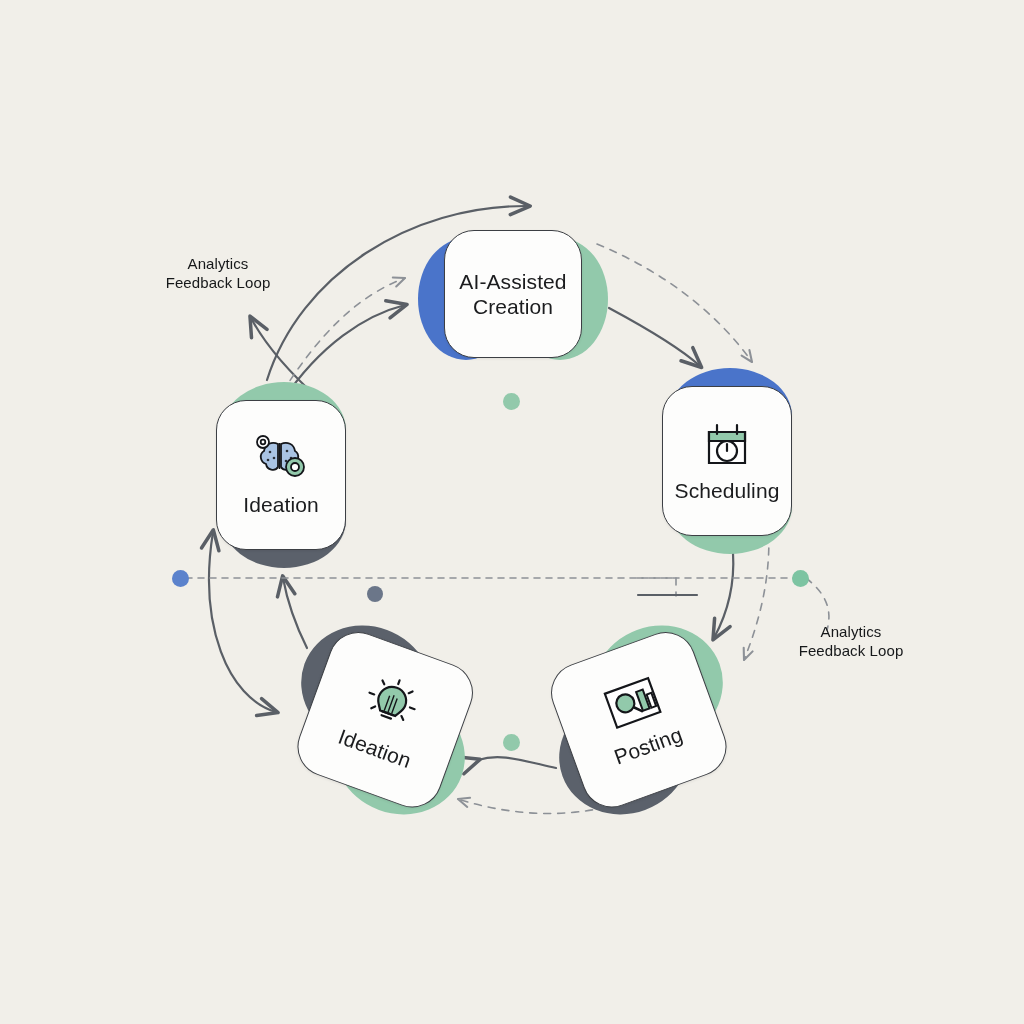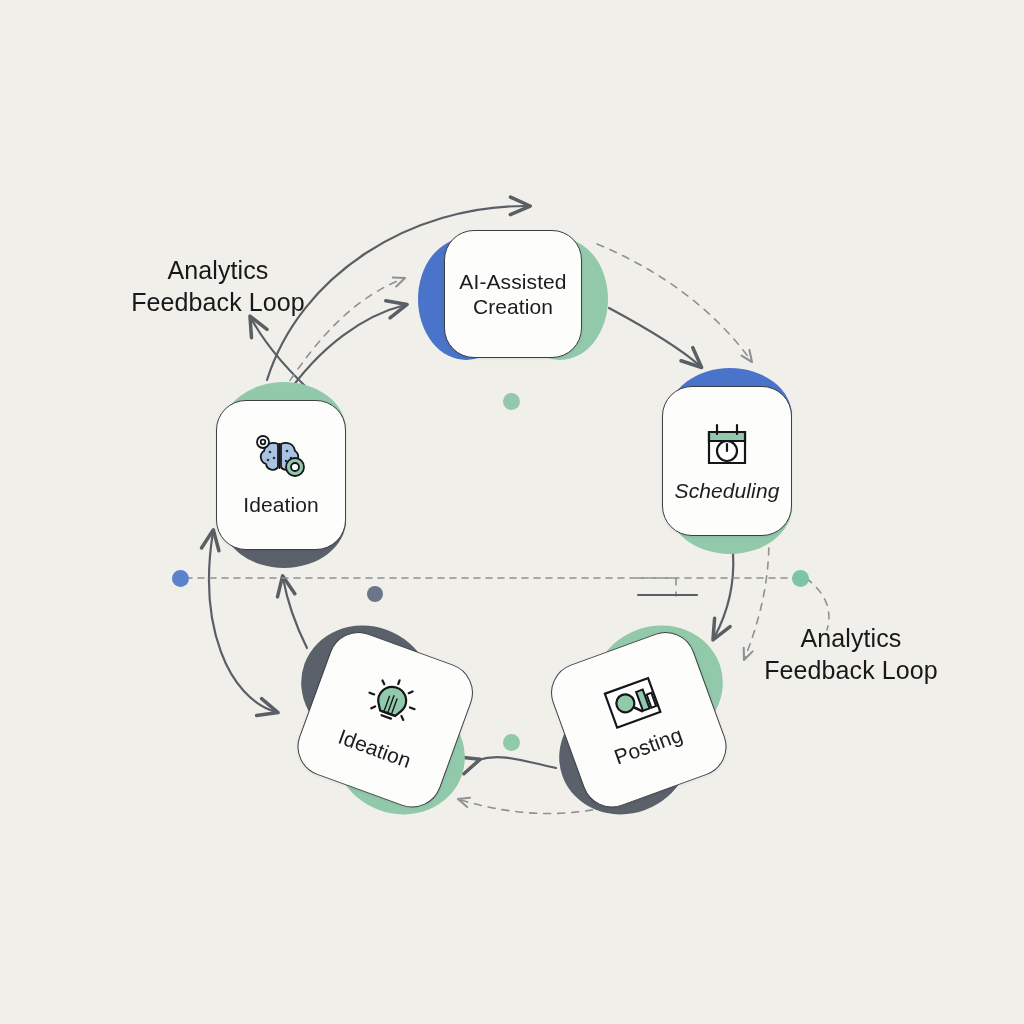--- a/index.html
+++ b/index.html
@@ -35,21 +35,21 @@
     text-align:center;
     letter-spacing:.1px;
     white-space:pre-line;
   }
   .card .icon{margin-bottom:6px;display:block;}
 
   
   .caption{
     position:absolute;
     color:#16181a;
-    font-size:25px;
+    font-size:15px;
     line-height:1.28;
     text-align:center;
     white-space:pre-line;
     letter-spacing:.1px;
   }
 
   
   .dot{position:absolute;border-radius:50%;}
 </style>
 </head>
@@ -111,21 +111,21 @@
     <div class="blob" style="left:94px;top:8px;width:96px;height:122px;background:#92c9ab;"></div>
     <div class="card" style="left:26px;top:0;width:138px;height:128px;align-items:center;">
       <div class="label">AI-Assisted
 Creation</div>
     </div>
   </div>
 
   <div class="node" style="left:662px;top:368px;width:136px;height:186px;">
     <div class="blob" style="left:6px;top:0;width:124px;height:96px;background:#4a74ca;"></div>
     <div class="blob" style="left:6px;top:90px;width:124px;height:96px;background:#92c9ab;"></div>
-    <div class="card" style="left:0;top:18px;width:130px;height:150px;font-style:italic;">
+    <div class="card" style="left:0;top:18px;width:130px;height:150px;">
       <span class="icon">
         <svg width="54" height="50" viewBox="0 0 54 50">
           <path d="M9,14 H45 V45 H9 Z" fill="#ffffff" stroke="#14161a" stroke-width="2.2"></path>
           <path d="M9,14 H45 V23 H9 Z" fill="#92c9ab" stroke="#14161a" stroke-width="2.2"></path>
           <path d="M17,7 V16 M37,7 V16" stroke="#14161a" stroke-width="2.2" stroke-linecap="round"></path>
           <circle cx="27" cy="33" r="10" fill="#ffffff" stroke="#14161a" stroke-width="2.2"></circle>
           <path d="M27,26 V33" stroke="#14161a" stroke-width="2.2" stroke-linecap="round"></path>
         </svg>
       </span>
       <div class="label">Scheduling</div>

